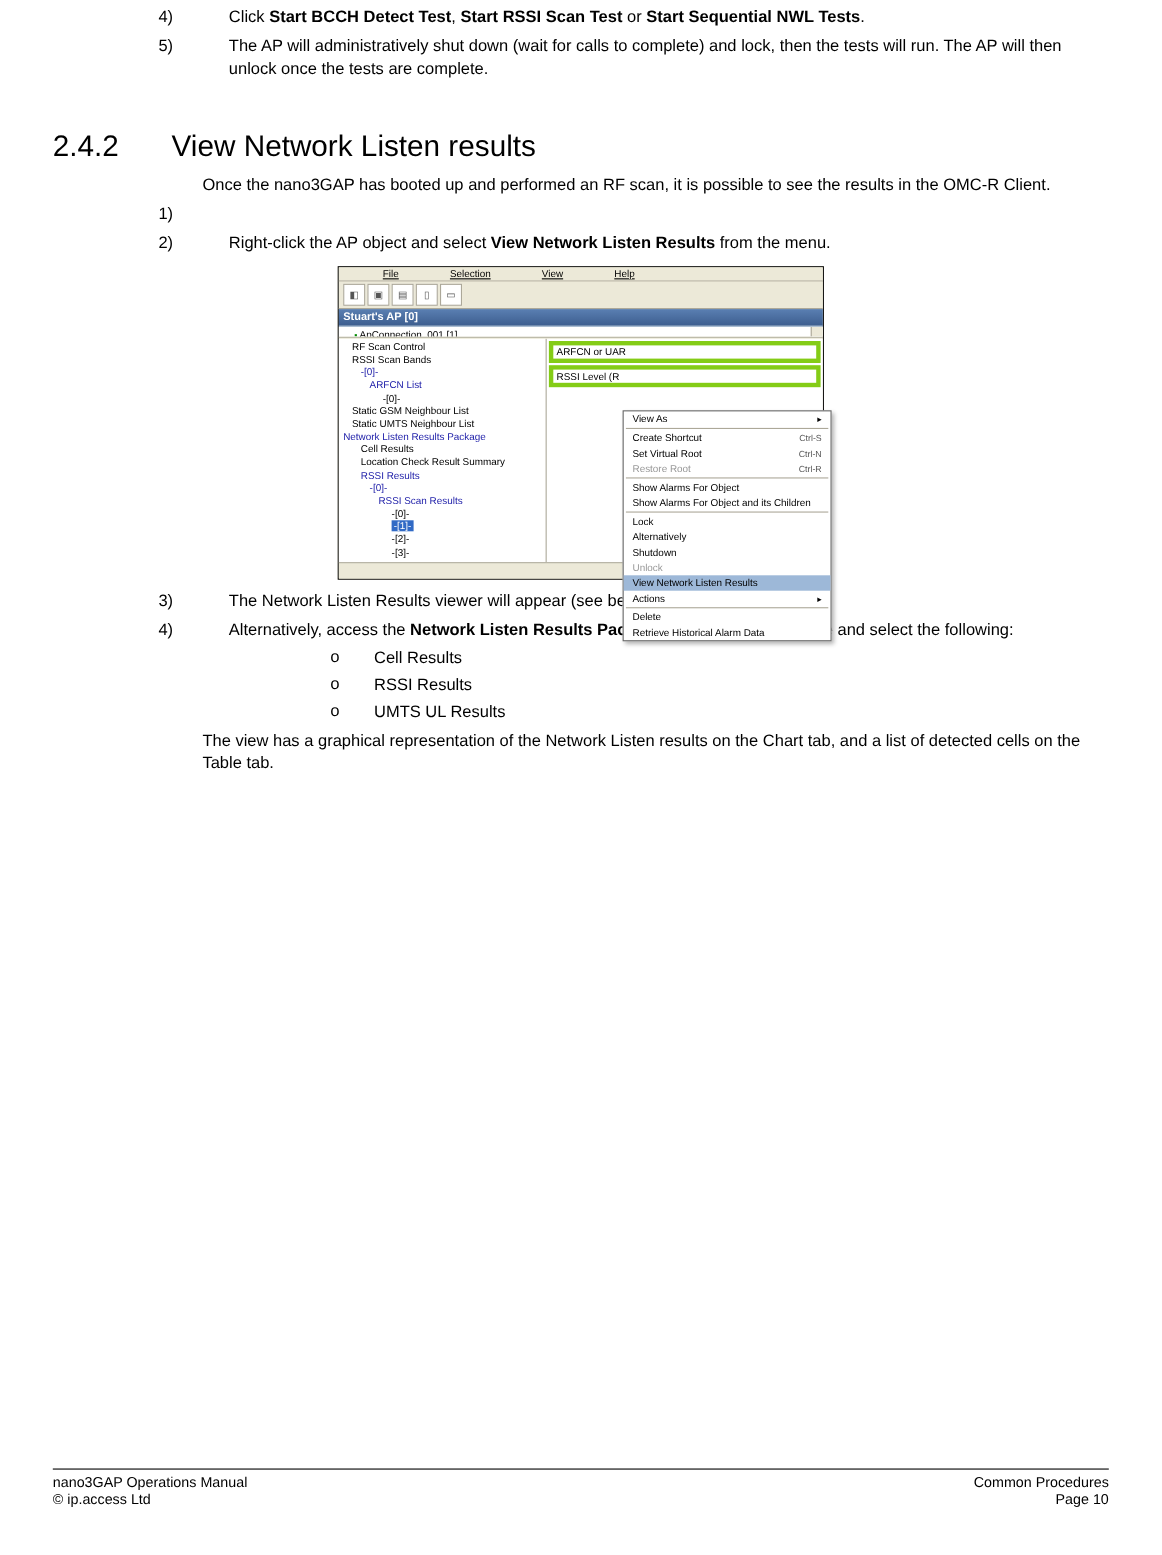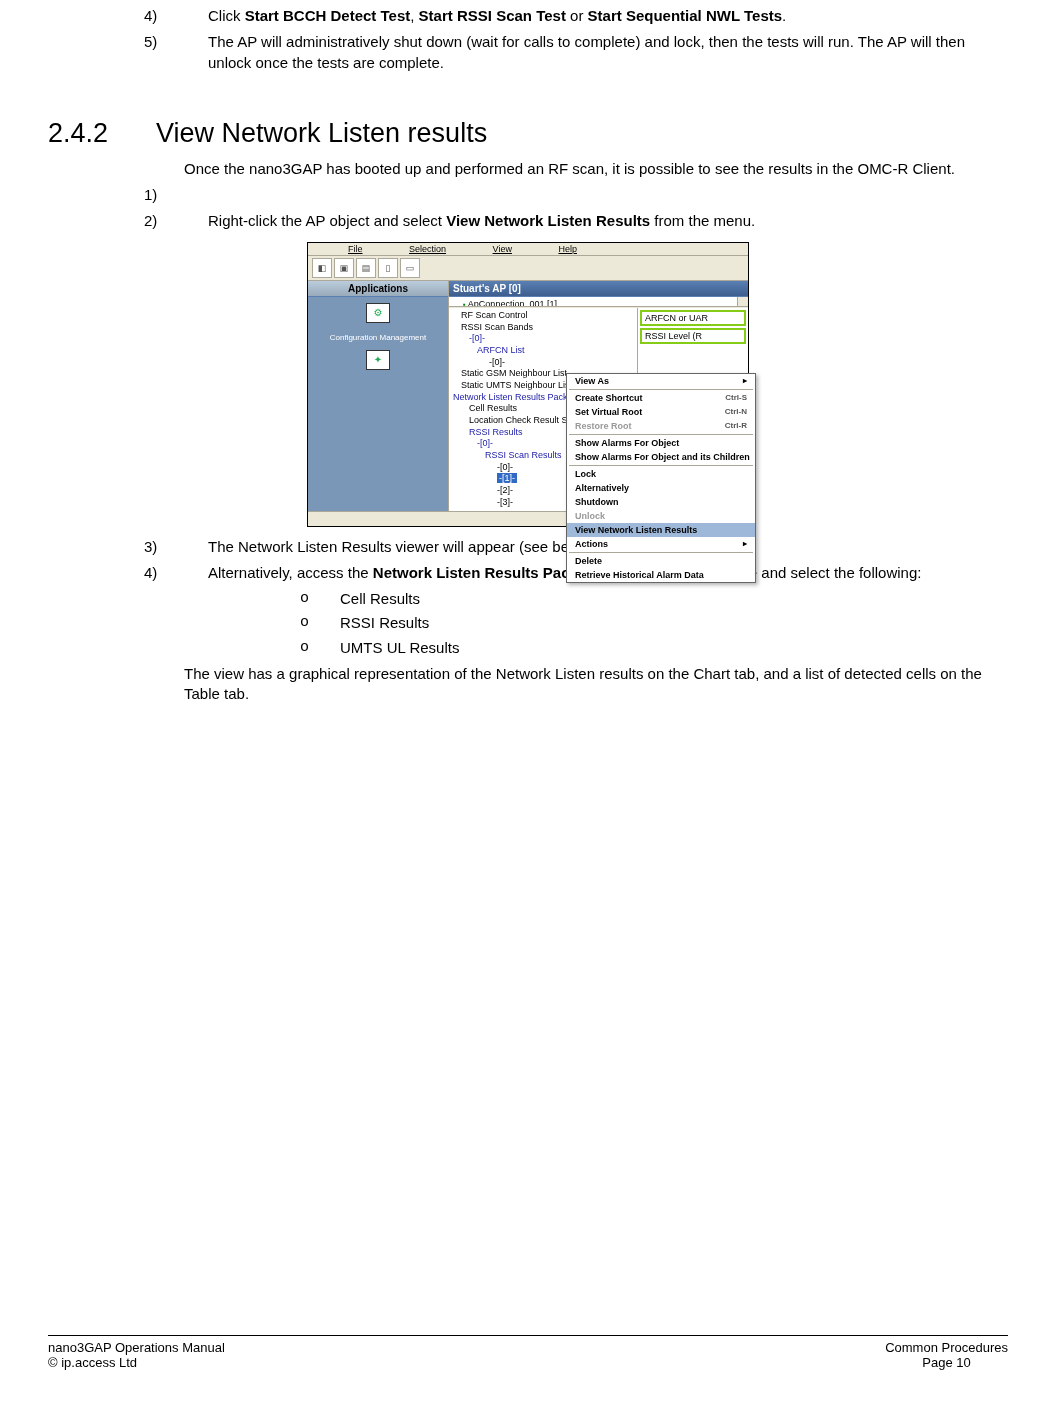--- a/index.html
+++ b/index.html
@@ -135,39 +135,38 @@
     color:#000;
   }
   .mid-tree .row{ white-space:nowrap; line-height:1.3;}
   .mid-tree .sel { background:#316ac5;color:#fff; padding:0 2px;}
   .mid-right {
     flex:1;
     padding:2px;
     font-size:9px;
     position:relative;
   }
-  .field-row { border:2px solid #84cc16; padding:1px 3px; margin-bottom:2px; white-space:nowrap; overflow:hidden;}
+  .field-row { border:4px solid #84cc16; padding:1px 3px; margin-bottom:2px; white-space:nowrap; overflow:hidden;}
   
   .ctx {
     position:absolute;
     right: -8px;
     top: 92px;
     width: 188px;
     background:#fff;
     border:1px solid #666;
     box-shadow: 2px 2px 4px rgba(0,0,0,0.3);
     font-size:9px;
     z-index:5;
   }
   .ctx .mi {
     padding: 2px 8px 2px 8px;
-    display:flex;justify-content:space-between;align-items:center;
+    display:flex;justify-content:space-between;align-items:flex-end;
     color:#000;
     white-space:nowrap;
-    font-weight:bold;
   }
   .ctx .mi.disabled { color:#999;}
   .ctx .mi.sel { background:#9db8d8;}
   .ctx .sep { height:1px;background:#aca899;margin:1px 2px;}
   .ctx .sc { color:#555; font-size:8px;}
   .ctx .arrow { font-size:8px;}
   .bottom-bar {
     height:14px;background:#ece9d8;border-top:1px solid #aca899;
   }
   
@@ -175,21 +174,21 @@
     position:absolute;
     bottom: 44px;
     left:48px;
     right:48px;
     border-top: 1px solid #000;
     padding-top: 4px;
     font-size: 13px;
     display:flex;
     justify-content:space-between;
   }
-  .footer-right{ text-align:center;}
+  .footer-right{ text-align:right;}
   b { font-weight:bold;margin-top:12px;}
 </style>
 </head>
 <body>
 
 <div class="page">
 
   <div class="ol-item">
     <div class="ol-num">4)</div>
     <div class="ol-text">
@@ -229,32 +228,20 @@
         <span>Help</span>
       </div>
       <div class="toolbar">
         <div class="tb-btn">◧</div>
         <div class="tb-btn">▣</div>
         <div class="tb-btn">▤</div>
         <div class="tb-btn">▯</div>
         <div class="tb-btn">▭</div>
       </div>
       <div class="split">
-        <div class="col-left">
-          <div class="panel-title" style="text-align:center;background:linear-gradient(#bcd,#9ab);color:#000;">Applications</div>
-          <div class="apps-body">
-            <div class="app-icon-row">
-                <div class="app-box">⚙</div>
-              </div>
-            <div style="text-align:center;font-size:8px;color:#fff;margin-bottom:8px;">Configuration Management</div>
-            <div class="app-icon-row">
-                <div class="app-box">✦</div>
-              </div>
-          </div>
-        </div>
         <div class="col-right">
           <div class="panel-title dark">Stuart's AP [0]</div>
           <div class="tree-top">
             <div class="row"><span class="ic">▪</span> <span>ApConnection_001 [1]</span></div>
 
             <div class="scroll-v"></div>
           </div>
           <div class="scroll-h"></div>
           <div class="mid-split">
             <div class="mid-tree">

